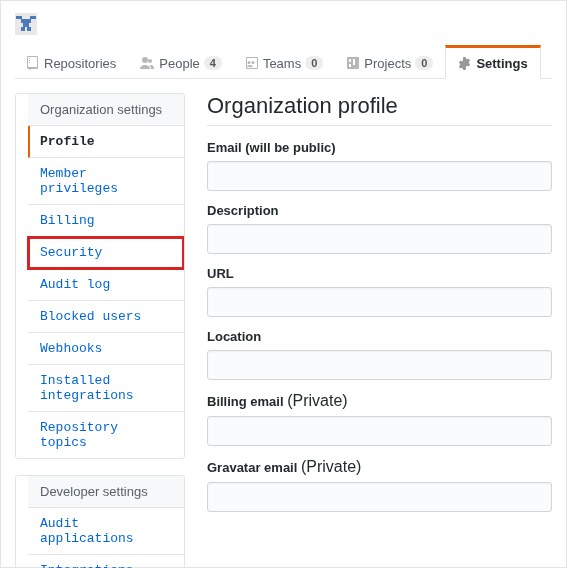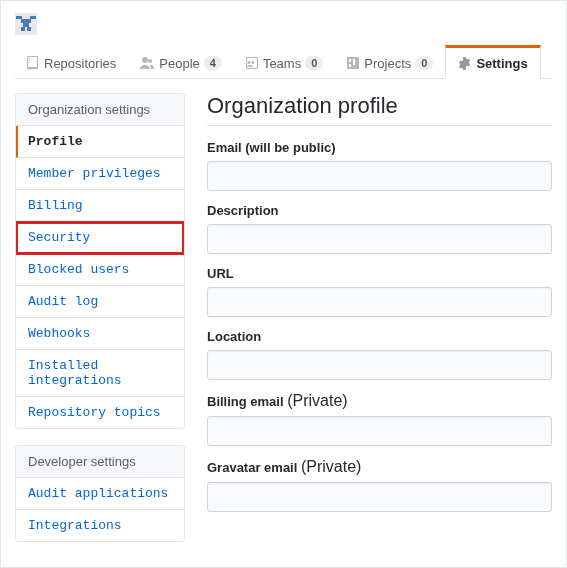--- a/index.html
+++ b/index.html
@@ -64,20 +64,21 @@
   .body {
     display: flex;
     margin-top: 14px;
   }
   .sidebar { width: 170px; flex: 0 0 170px; }
   .menu {
     border: 1px solid #e1e4e8;
     border-radius: 3px;
     margin-bottom: 16px;
     overflow: hidden;
+    padding-left: 12px;
   }
   .menu-header {
     background: #f6f8fa;
     padding: 8px 12px;
     font-size: 13px;
     color: #586069;
     border-bottom: 1px solid #e1e4e8;
   }
   .menu-item {
     display: block;
@@ -195,22 +196,22 @@
   </div>
 
   <div class="body">
     <div class="sidebar">
       <div class="menu">
         <div class="menu-header">Organization settings</div>
         <a class="menu-item active">Profile</a>
         <a class="menu-item">Member privileges</a>
         <a class="menu-item">Billing</a>
         <a class="menu-item highlight">Security</a>
+        <a class="menu-item">Audit log</a>
         <a class="menu-item">Blocked users</a>
-        <a class="menu-item">Audit log</a>
         <a class="menu-item">Webhooks</a>
         <a class="menu-item">Installed integrations</a>
         <a class="menu-item">Repository topics</a>
       </div>
       <div class="menu">
         <div class="menu-header">Developer settings</div>
         <a class="menu-item">Audit applications</a>
         <a class="menu-item">Integrations</a>
       </div>
     </div>

